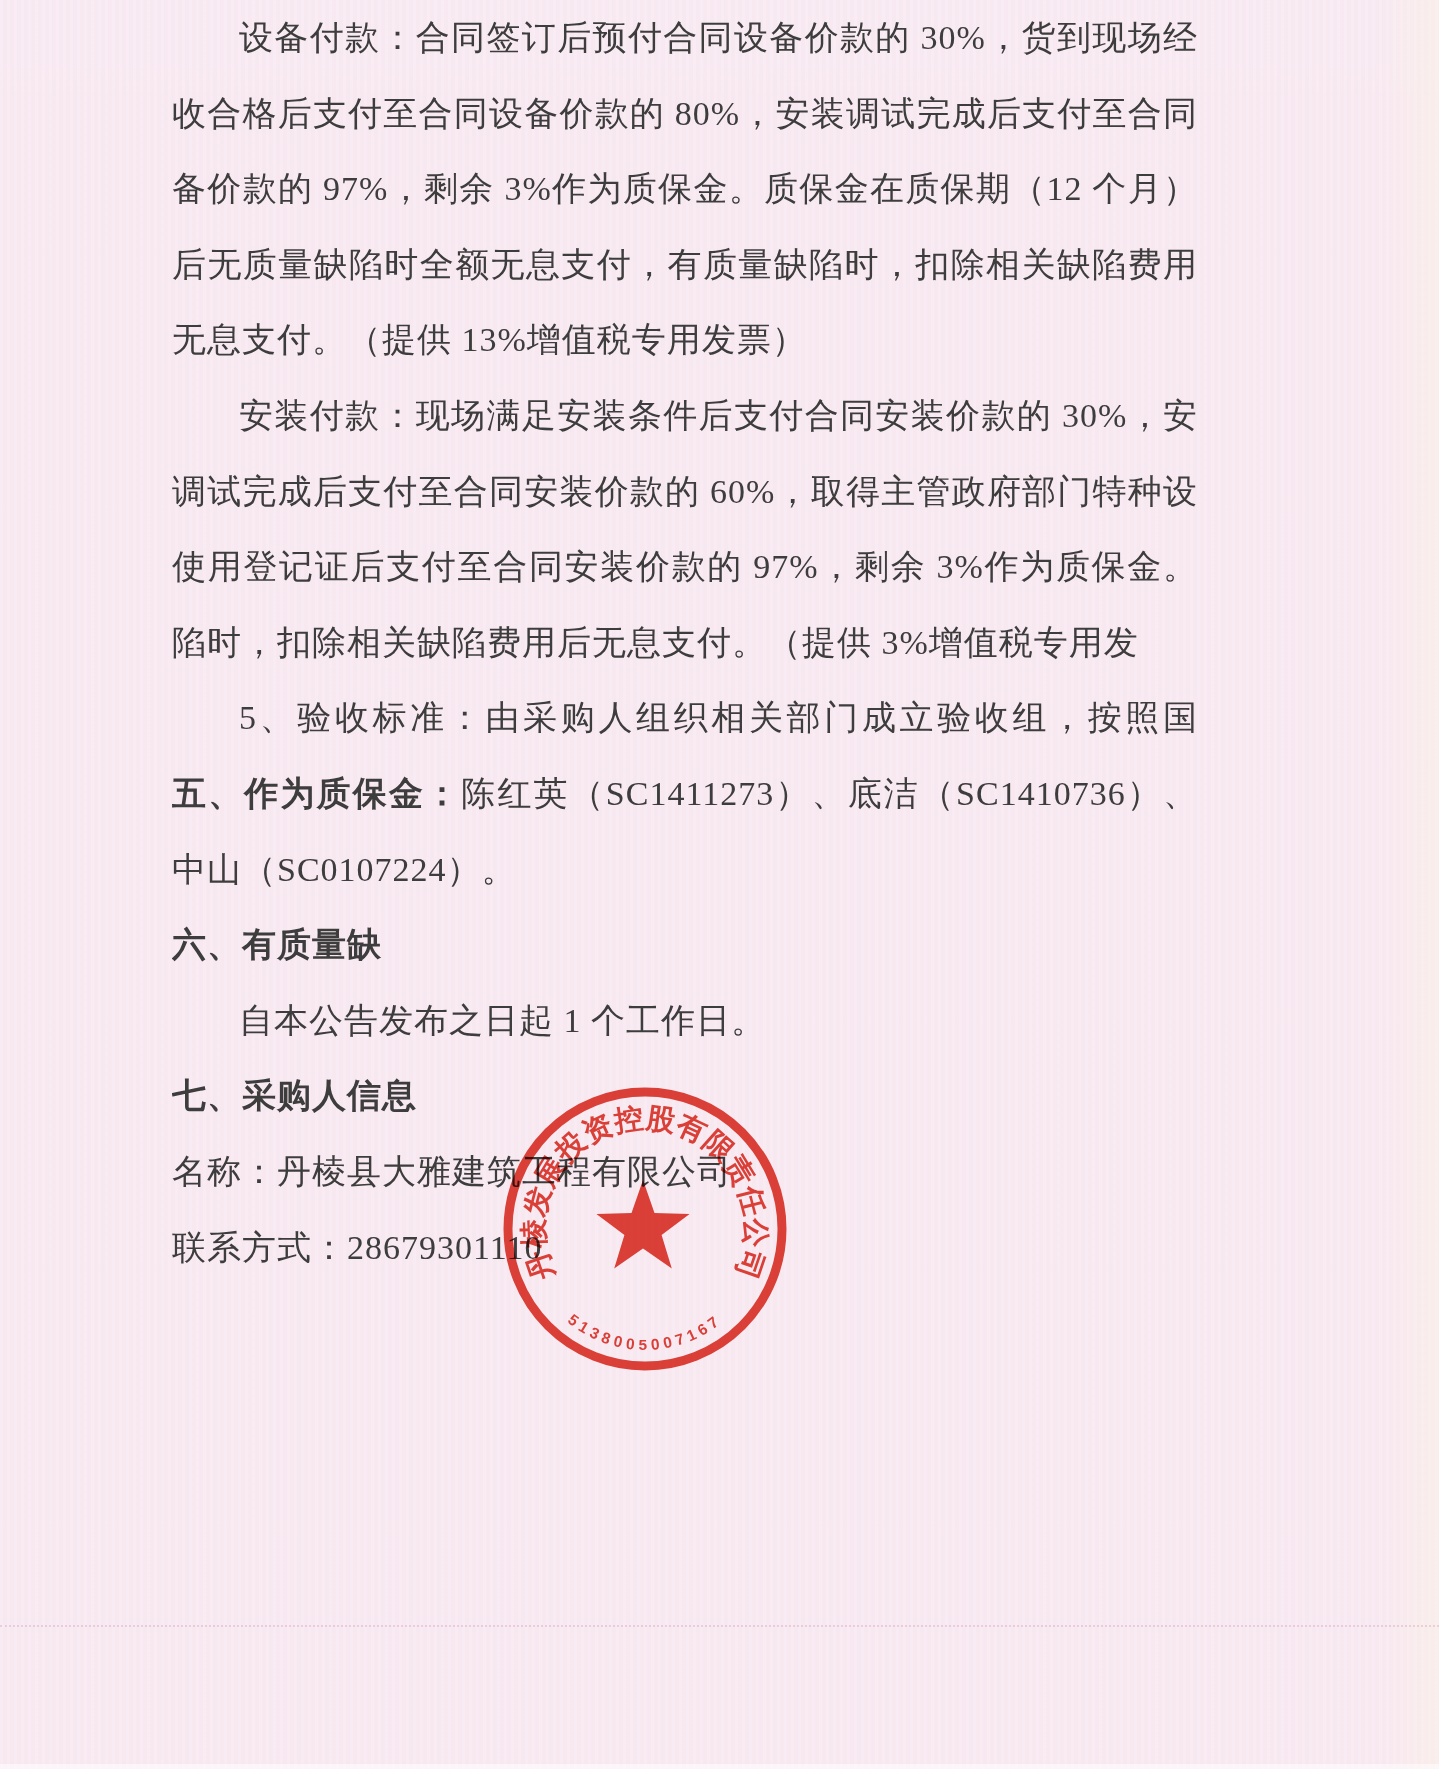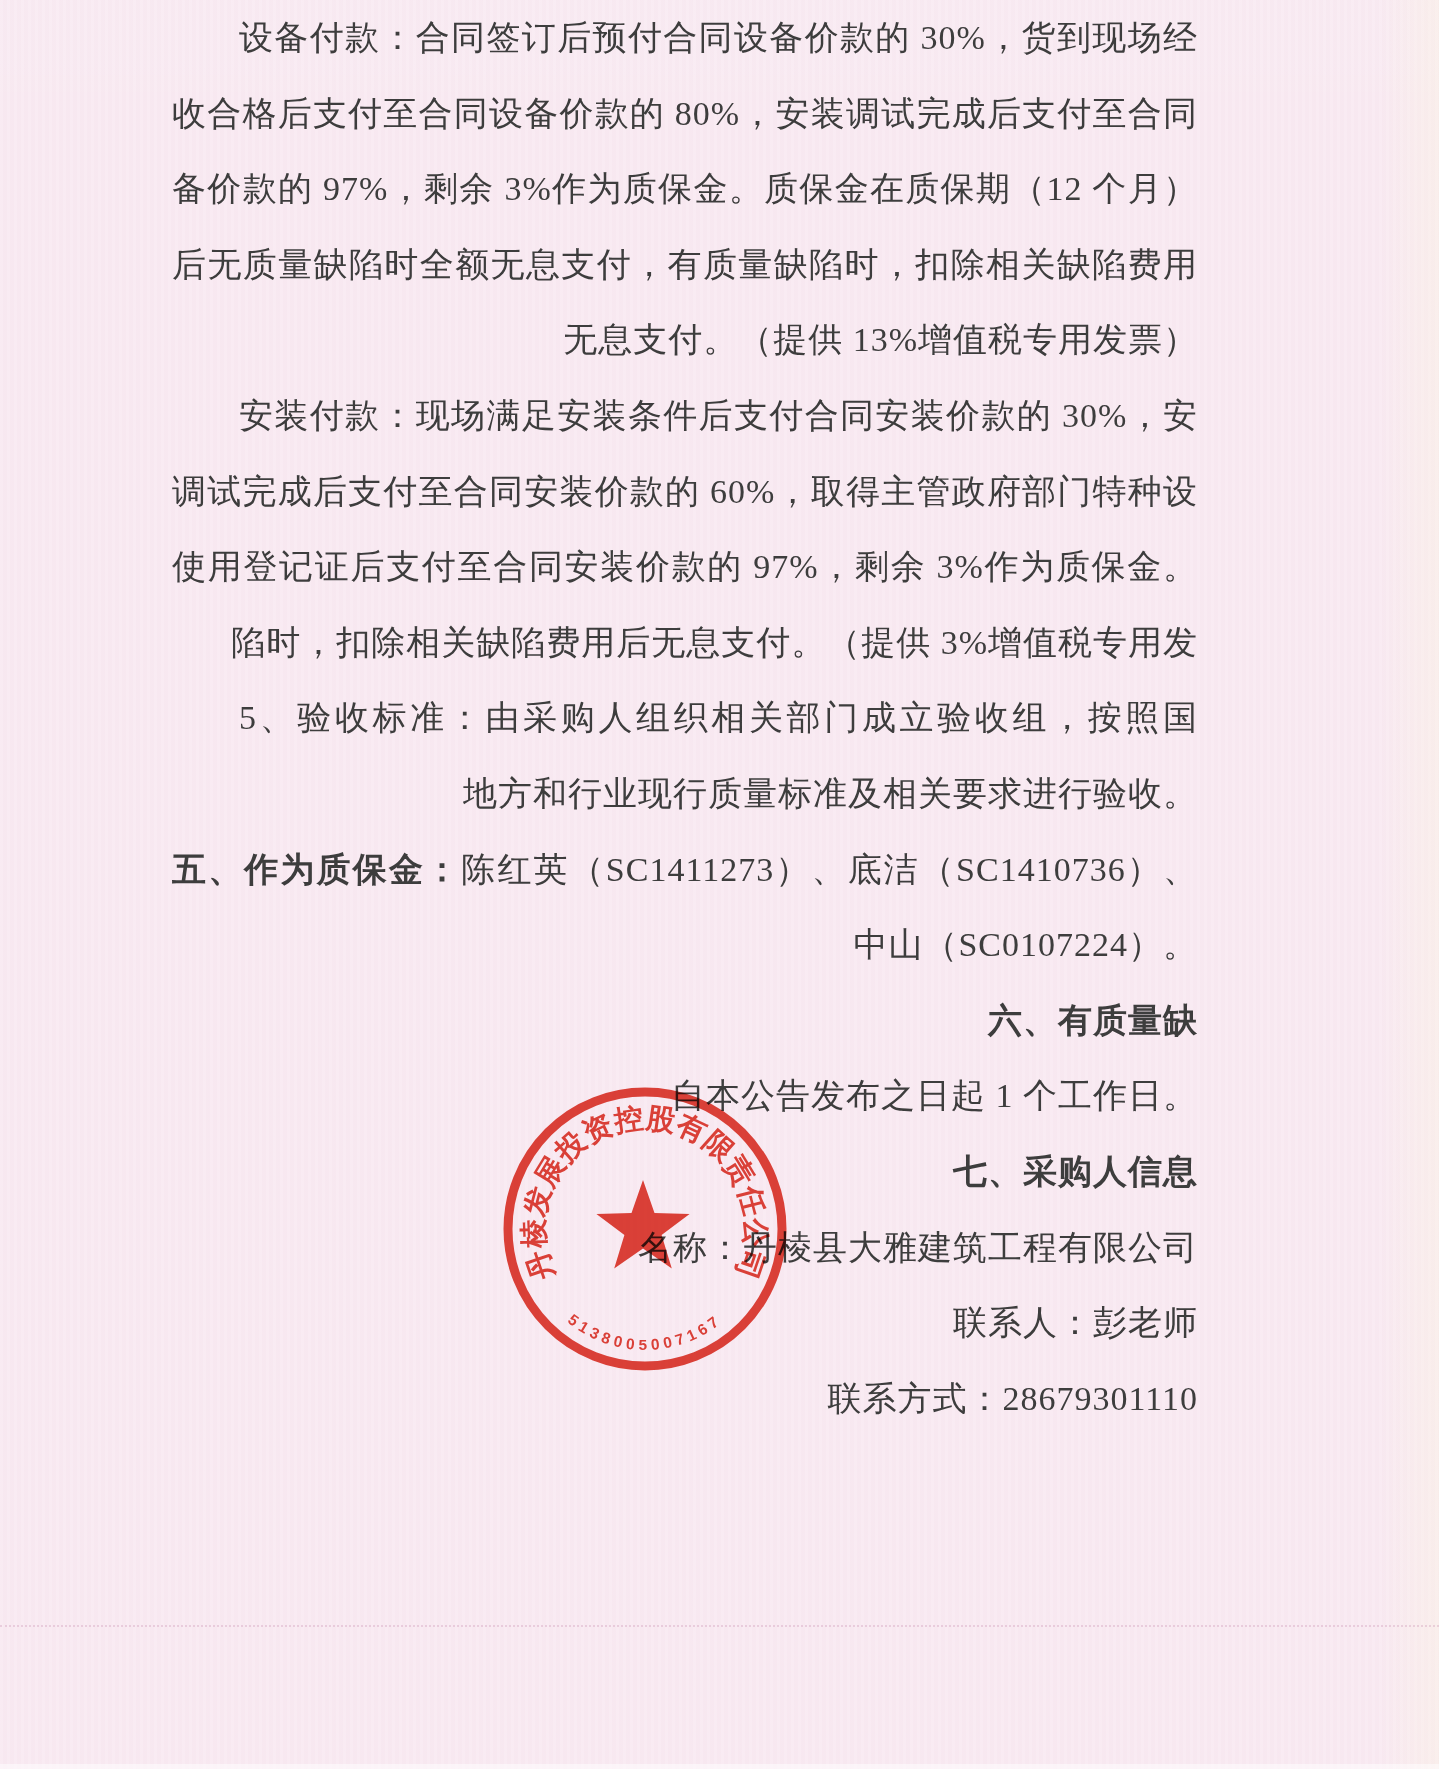--- a/index.html
+++ b/index.html
@@ -27,21 +27,21 @@
   }
   .doc{
     position:absolute;left:172px;top:0;width:1026px;
     color:var(--ink);
     font-size:34px;
     letter-spacing:1px;
   }
   .line{
     height:75.6px;line-height:75.6px;
     overflow:hidden;white-space:normal;
-    text-align:right;
+    text-align:left;
   }
   .line.justify{
     text-align:justify;
     text-align-last:justify;
     text-justify:inter-character;
   }
   .line.indent{padding-left:67px;}
   .seg{display:inline;}
   .seg.hei{
     font-family:"Liberation Sans","DejaVu Sans",sans-serif;
@@ -76,28 +76,26 @@
       <div class="line indent justify"><span class="seg">设备付款：合同签订后预付合同设备价款的 30%，货到现场经验</span></div>
       <div class="line justify"><span class="seg">收合格后支付至合同设备价款的 80%，安装调试完成后支付至合同设</span></div>
       <div class="line justify"><span class="seg">备价款的 97%，剩余 3%作为质保金。质保金在质保期（12 个月）满</span></div>
       <div class="line justify"><span class="seg">后无质量缺陷时全额无息支付，有质量缺陷时，扣除相关缺陷费用后</span></div>
       <div class="line"><span class="seg">无息支付。（提供 13%增值税专用发票）</span></div>
       <div class="line indent justify"><span class="seg">安装付款：现场满足安装条件后支付合同安装价款的 30%，安装</span></div>
       <div class="line justify"><span class="seg">调试完成后支付至合同安装价款的 60%，取得主管政府部门特种设备</span></div>
       <div class="line justify"><span class="seg">使用登记证后支付至合同安装价款的 97%，剩余 3%作为质保金。质保</span></div>
       <div class="line"><span class="seg">陷时，扣除相关缺陷费用后无息支付。（提供 3%增值税专用发票）</span></div>
       <div class="line indent justify"><span class="seg">5、验收标准：由采购人组织相关部门成立验收组，按照国家、</span></div>
-      <div class="line"><span class="seg">地方和行业现行质量标准及相关要求进行验收。</span></div>
       <div class="line justify"><span class="seg hei">五、作为质保金：</span><span class="seg">陈红英（SC1411273）、底洁（SC1410736）、史</span></div>
       <div class="line"><span class="seg">中山（SC0107224）。</span></div>
       <div class="line"><span class="seg hei">六、有质量缺</span></div>
       <div class="line indent"><span class="seg">自本公告发布之日起 1 个工作日。</span></div>
       <div class="line"><span class="seg hei">七、采购人信息</span></div>
       <div class="line"><span class="seg">名称：丹棱县大雅建筑工程有限公司</span></div>
-      <div class="line"><span class="seg">联系人：彭老师</span></div>
       <div class="line"><span class="seg">联系方式：28679301110</span></div>
     </div>
 
   <svg class="seal" viewBox="0 0 300 300" xmlns="http://www.w3.org/2000/svg" xmlns:xlink="http://www.w3.org/1999/xlink">
     <defs>
       <path id="sealTopArc" d="M 60.8 197.4 A 101 101 0 1 1 239.2 197.4" fill="none"></path>
       <path id="sealBottomArc" d="M 57.3 227.8 A 121 121 0 0 0 242.7 227.8" fill="none"></path>
     </defs>
     <circle cx="150" cy="150" r="137" fill="none" stroke-width="9"></circle>
     <polygon points="148,101 159.5,134.1 194.6,134.9 166.6,156.1 176.8,189.6 148,169.6 119.2,189.6 129.4,156.1 101.4,134.9 136.5,134.1"></polygon>

